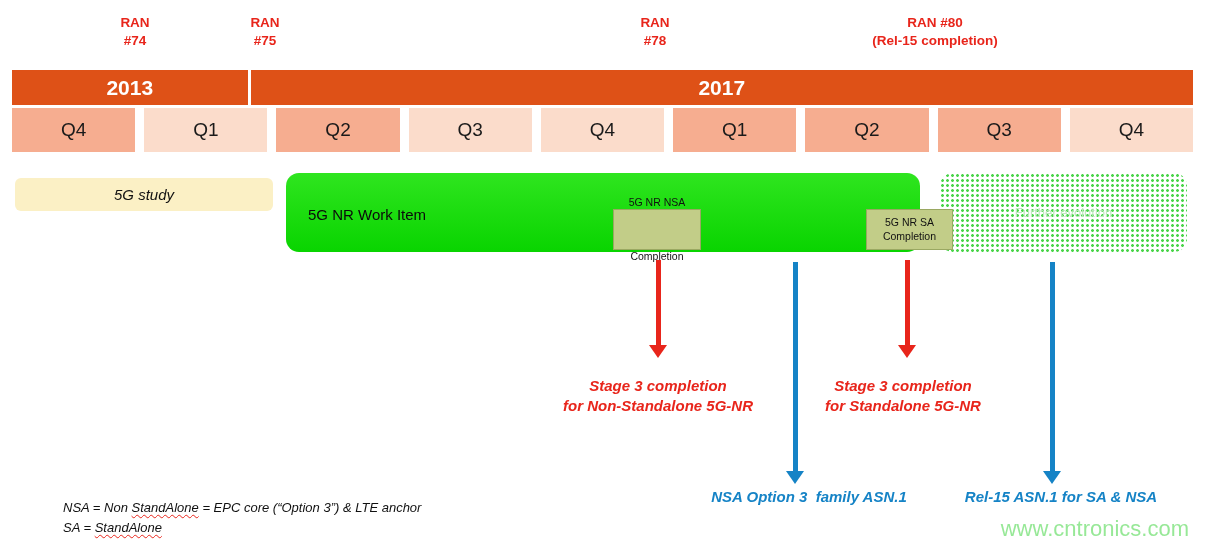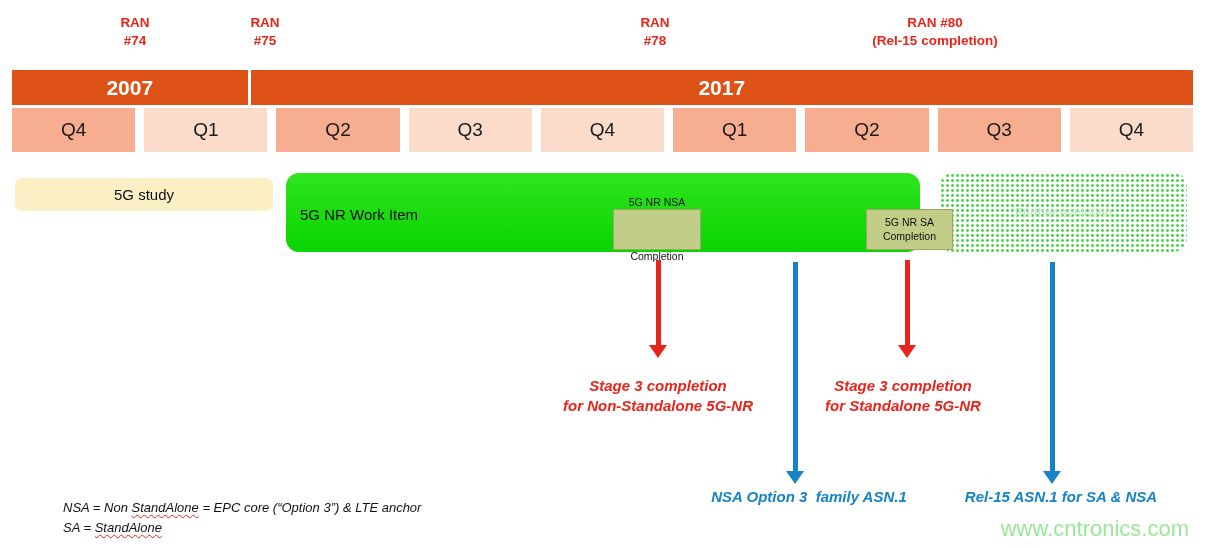--- a/index.html
+++ b/index.html
@@ -27,28 +27,28 @@
     display:flex;align-items:center;justify-content:center;
   }
   .shade-medium{background:var(--quarter-medium);}
   .shade-light{background:var(--quarter-light);}
 
   
   .bar-study{
     position:absolute;left:15px;top:178px;width:258px;height:33px;
     background:var(--study-bar);border-radius:6px;
     display:flex;align-items:center;justify-content:center;
-    font-size:15px;color:#111;
+    font-size:15px;color:#111;font-style:italic;
   }
   .bar-workitem{
     position:absolute;left:286px;top:173px;width:634px;height:79px;
     background:linear-gradient(var(--green-bar-light),var(--green-bar));
     border-radius:13px;color:#0b0b0b;font-size:15px;
   }
-  .bar-workitem .bar-label{position:absolute;left:14px;top:33px;}
+  .bar-workitem .bar-label{position:absolute;left:22px;top:33px;}
   .bar-further{
     position:absolute;left:940px;top:173px;width:247px;height:79px;
     border-radius:13px;background-color:#ffffff;
     background-image:radial-gradient(var(--dot-green) 1.3px, transparent 1.5px);
     background-size:5px 5px;
     display:flex;align-items:center;justify-content:center;
     color:var(--further-text);font-size:13px;
   }
   .completion-box{
     position:absolute;top:209px;height:41px;
@@ -101,21 +101,21 @@
   <div class="milestone" style="left:655px">
     <div>RAN</div>
     <div>#78</div>
   </div>
   <div class="milestone" style="left:935px">
     <div>RAN #80</div>
     <div>(Rel-15 completion)</div>
   </div>
 
   <div class="year-row">
-    <div class="year-cell" style="flex-grow: 1;">2007</div>
+    <div class="year-cell" style="flex-grow: 1;">2013</div>
     <div class="year-cell" style="flex-grow: 4;">2017</div>
   </div>
 
   <div class="quarter-row">
     <div class="quarter-cell shade-medium">Q4</div>
     <div class="quarter-cell shade-light">Q1</div>
     <div class="quarter-cell shade-medium">Q2</div>
     <div class="quarter-cell shade-light">Q3</div>
     <div class="quarter-cell shade-light">Q4</div>
     <div class="quarter-cell shade-medium">Q1</div>

